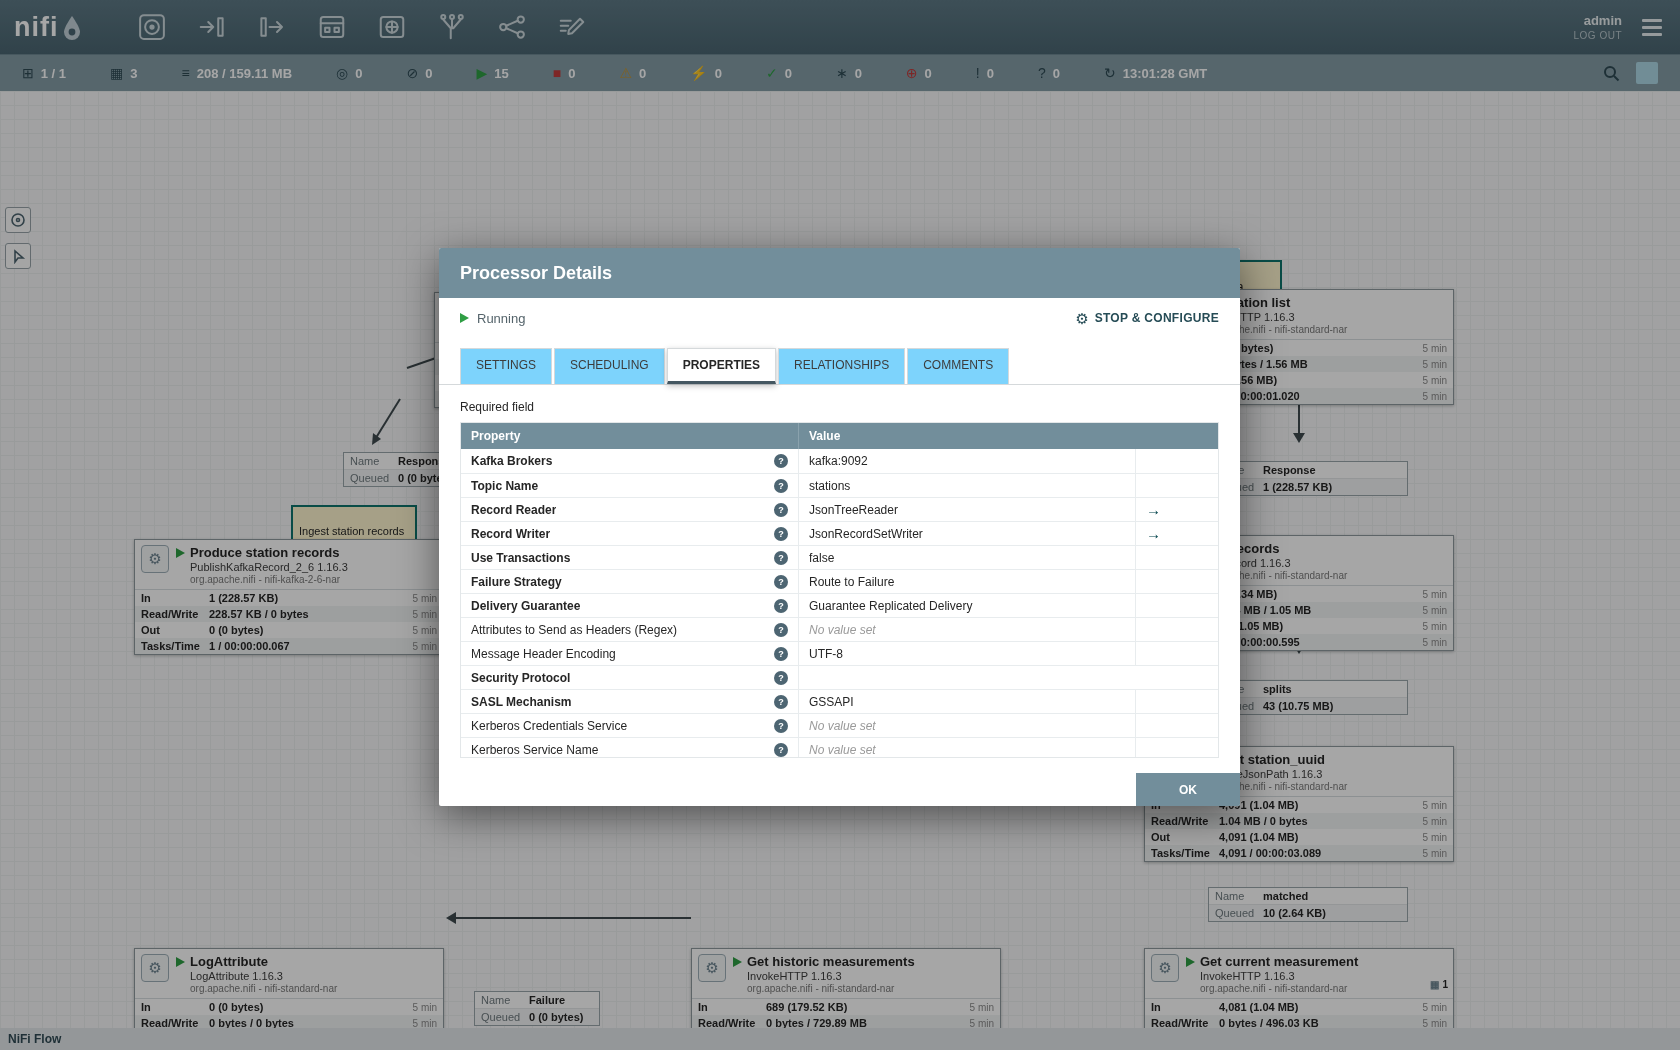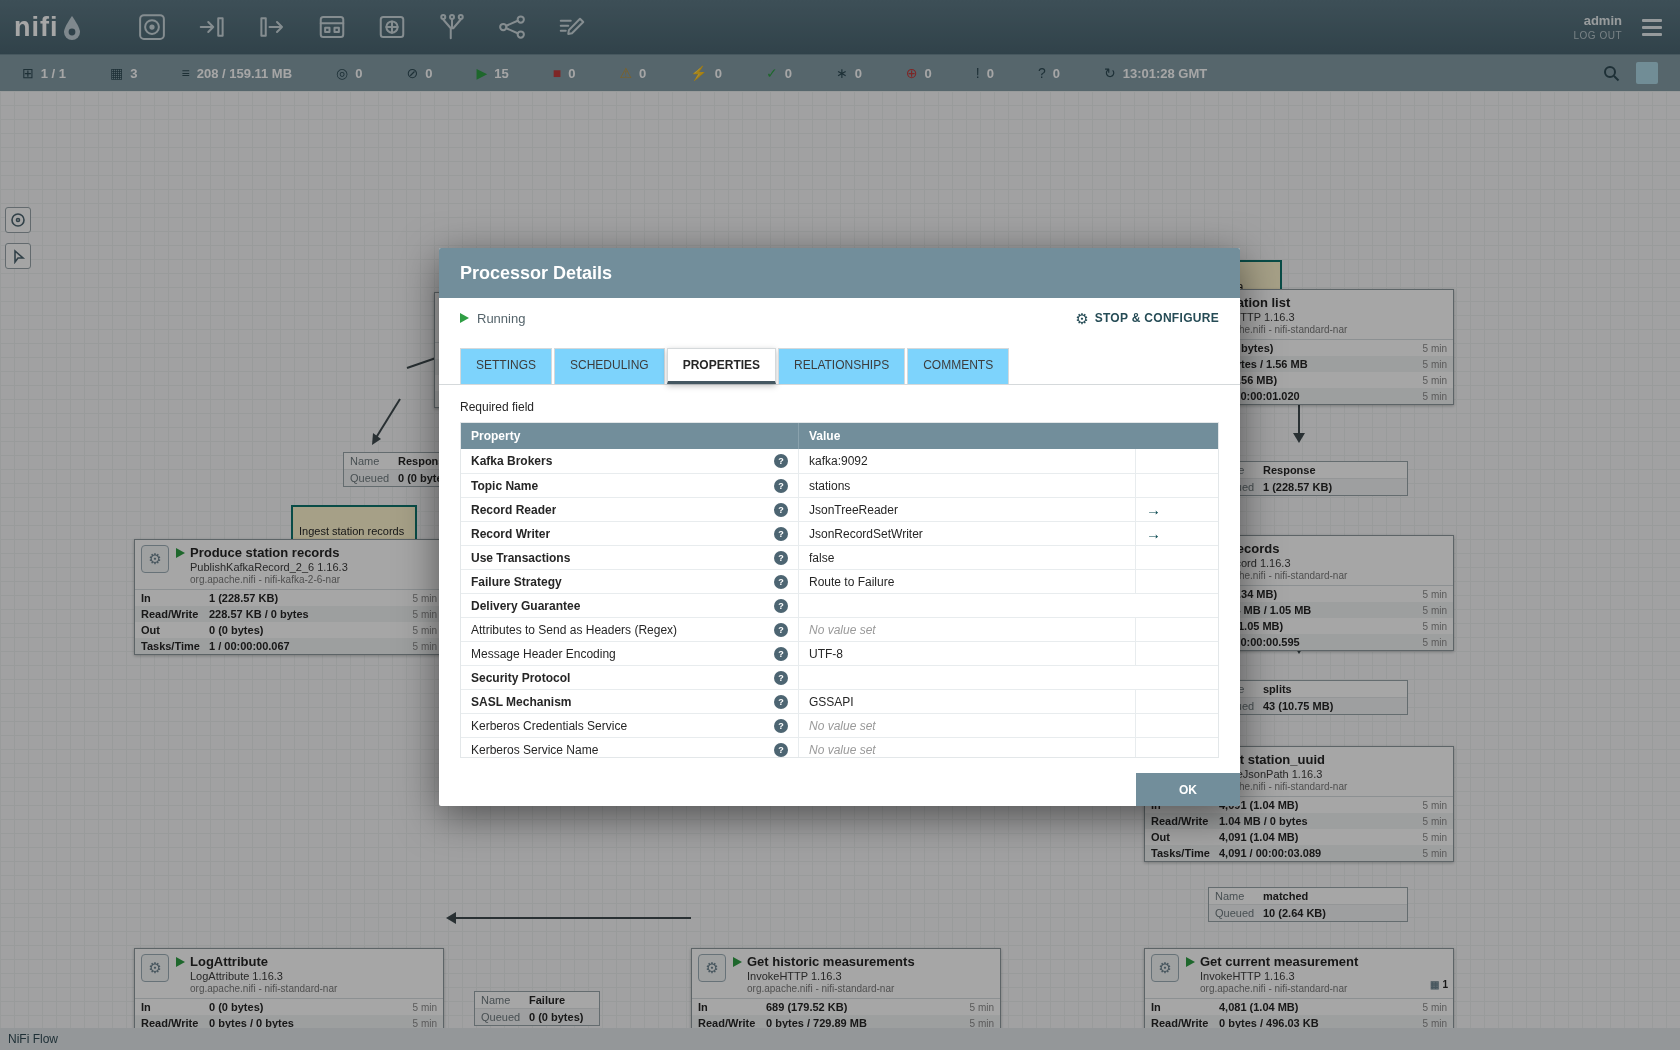--- a/index.html
+++ b/index.html
@@ -67,21 +67,21 @@
   .swin{margin-left:auto;color:#8b8b8b;font-size:10px}
 
   .conn{position:absolute;z-index:4;background:#fff;border:1px solid #9aa6ab;font-size:11px;cursor:pointer}
   .crow{display:flex;gap:6px;padding:2px 6px;border-bottom:1px solid #e3e7e9;align-items:center;white-space:nowrap}
   .crow:last-child{border-bottom:none;background:#f3f5f6}
   .ckey{color:#6f7a7f;width:42px;flex:none}
   .cval{font-weight:bold}
 
   .crumb-bar{position:absolute;left:0;top:1028px;width:1680px;height:22px;background:#e4e9ec;z-index:5;
     display:flex;align-items:center;padding-left:8px}
-  .crumb{font-size:12px;font-weight:normal;color:#314b55;cursor:pointer}
+  .crumb{font-size:12px;font-weight:bold;color:#314b55;cursor:pointer}
 
   
   .dim{position:absolute;inset:0;background:rgba(0,0,0,.35);z-index:50}
   .dialog{position:absolute;left:439px;top:248px;width:801px;height:558px;background:#fff;z-index:60;
     border-radius:2px;box-shadow:0 10px 40px rgba(0,0,0,.5);overflow:hidden}
   .dlg-header{height:50px;background:#728e9b;display:flex;align-items:center;padding:0 21px}
   .dlg-title{color:#fff;font-size:18px;font-weight:bold}
   .dlg-status{height:40px;display:flex;align-items:center;padding:0 21px}
   .runtxt{font-size:13px;color:#55646b;margin-left:8px}
   .dlg-action{margin-left:auto;display:flex;align-items:center;gap:6px;cursor:pointer}
@@ -740,20 +740,23 @@
         <div class="pc pc-val">
             <span>Route to Failure</span>
           </div>
         <div class="pc pc-act"></div>
       </div>
       <div class="prow req">
         <div class="pc pc-prop">
             <span class="propname">Delivery Guarantee</span>
             <span class="help">?</span>
           </div>
+        <div class="pc pc-val">
+            <span>Guarantee Replicated Delivery</span>
+          </div>
         <div class="pc pc-act"></div>
       </div>
       <div class="prow">
         <div class="pc pc-prop">
             <span class="propname">Attributes to Send as Headers (Regex)</span>
             <span class="help">?</span>
           </div>
         <div class="pc pc-val">
             <span class="empty">No value set</span>
           </div>

